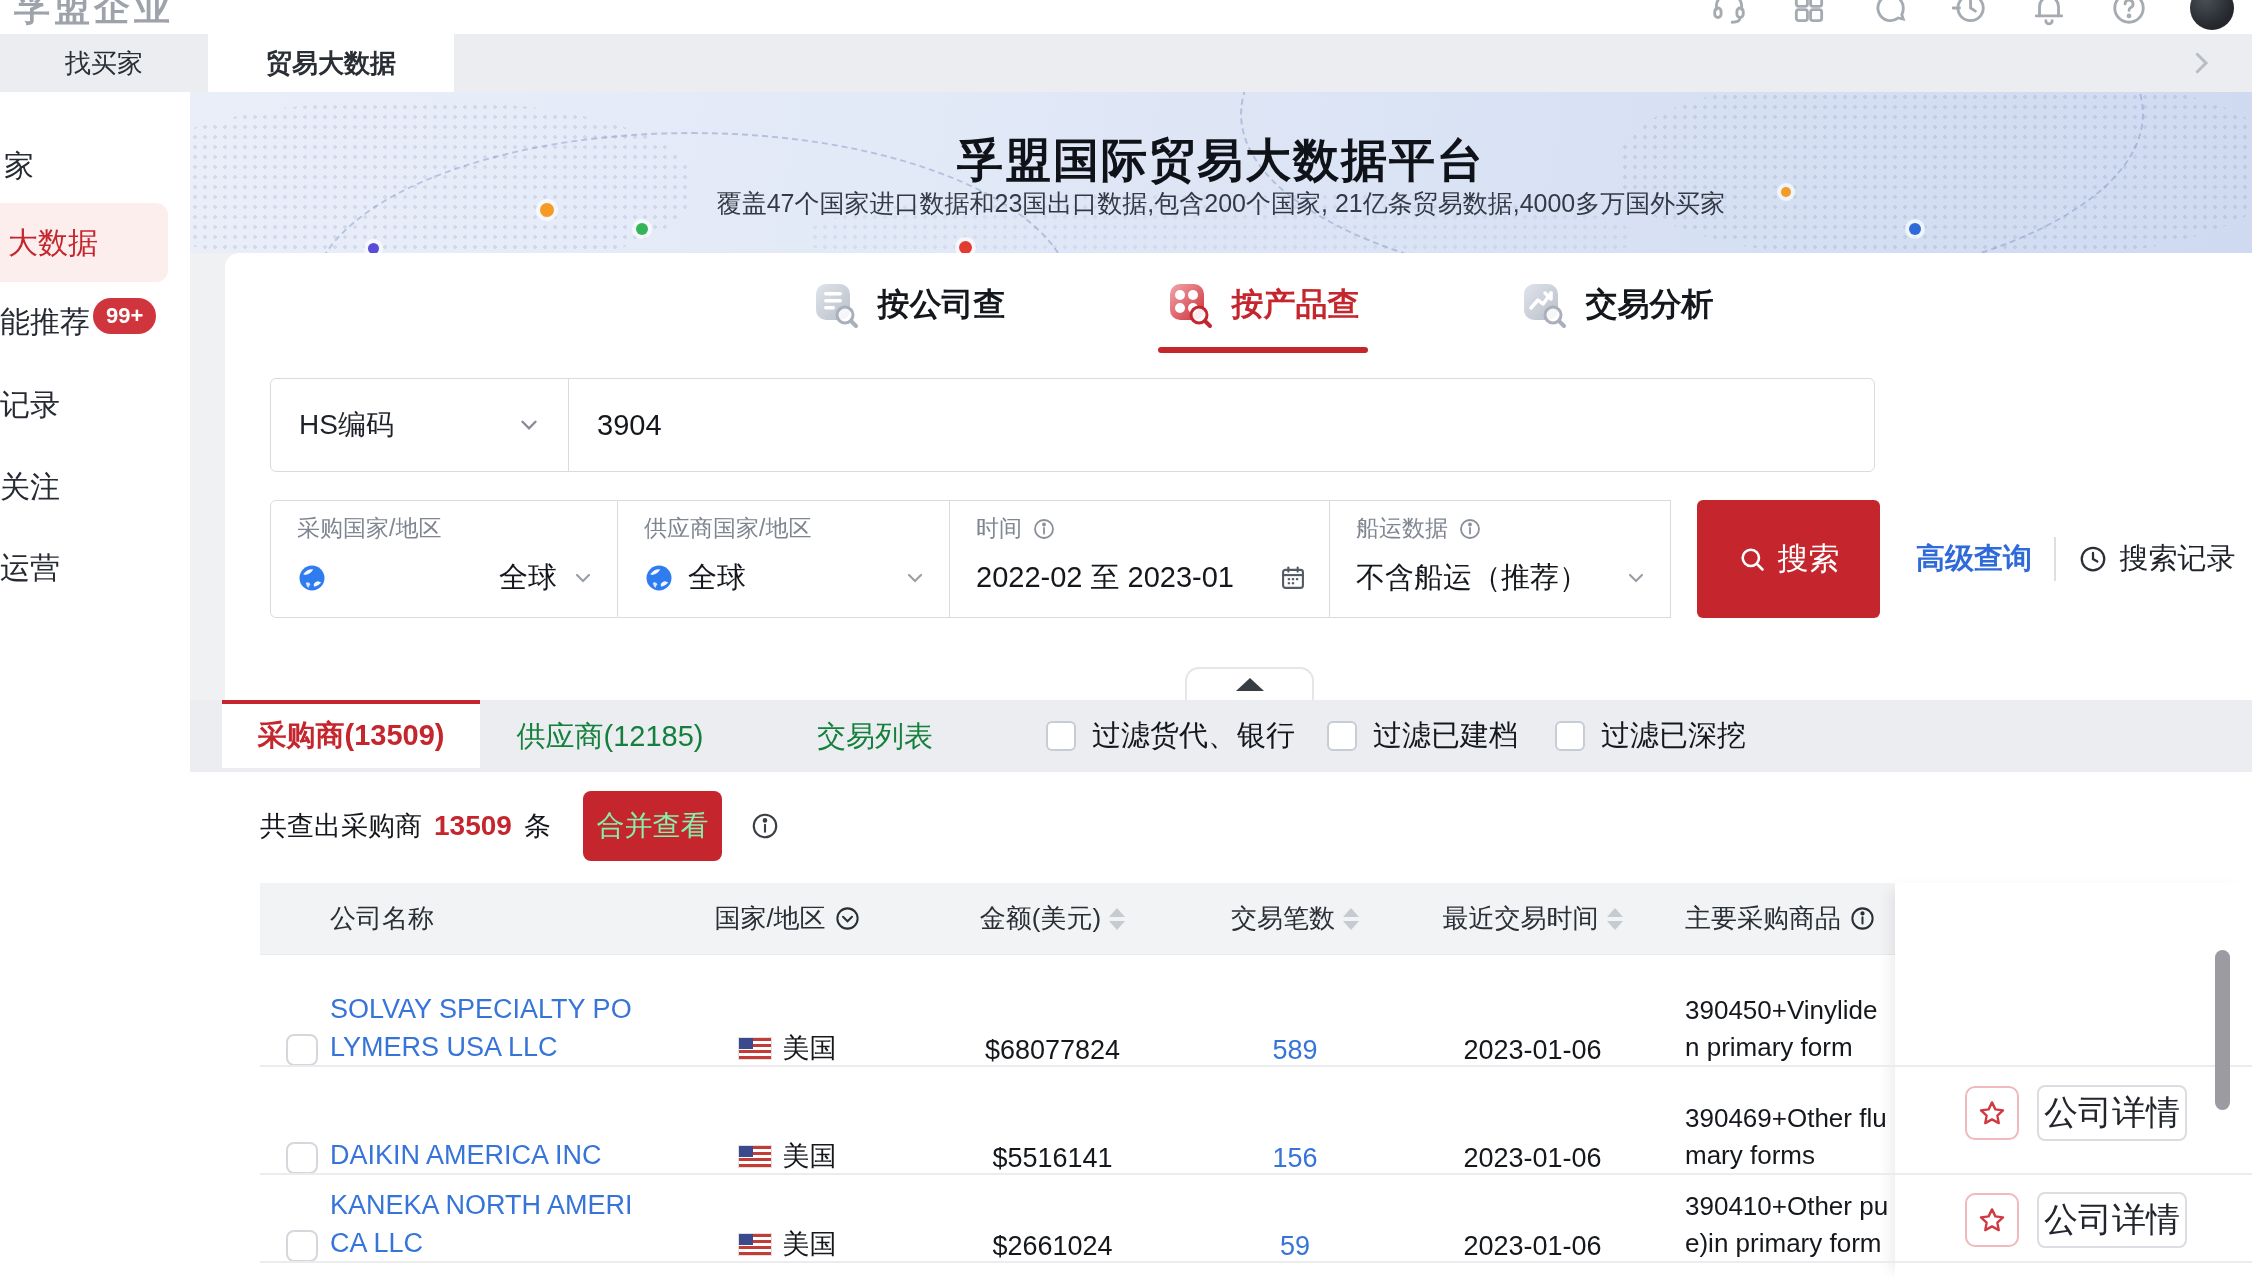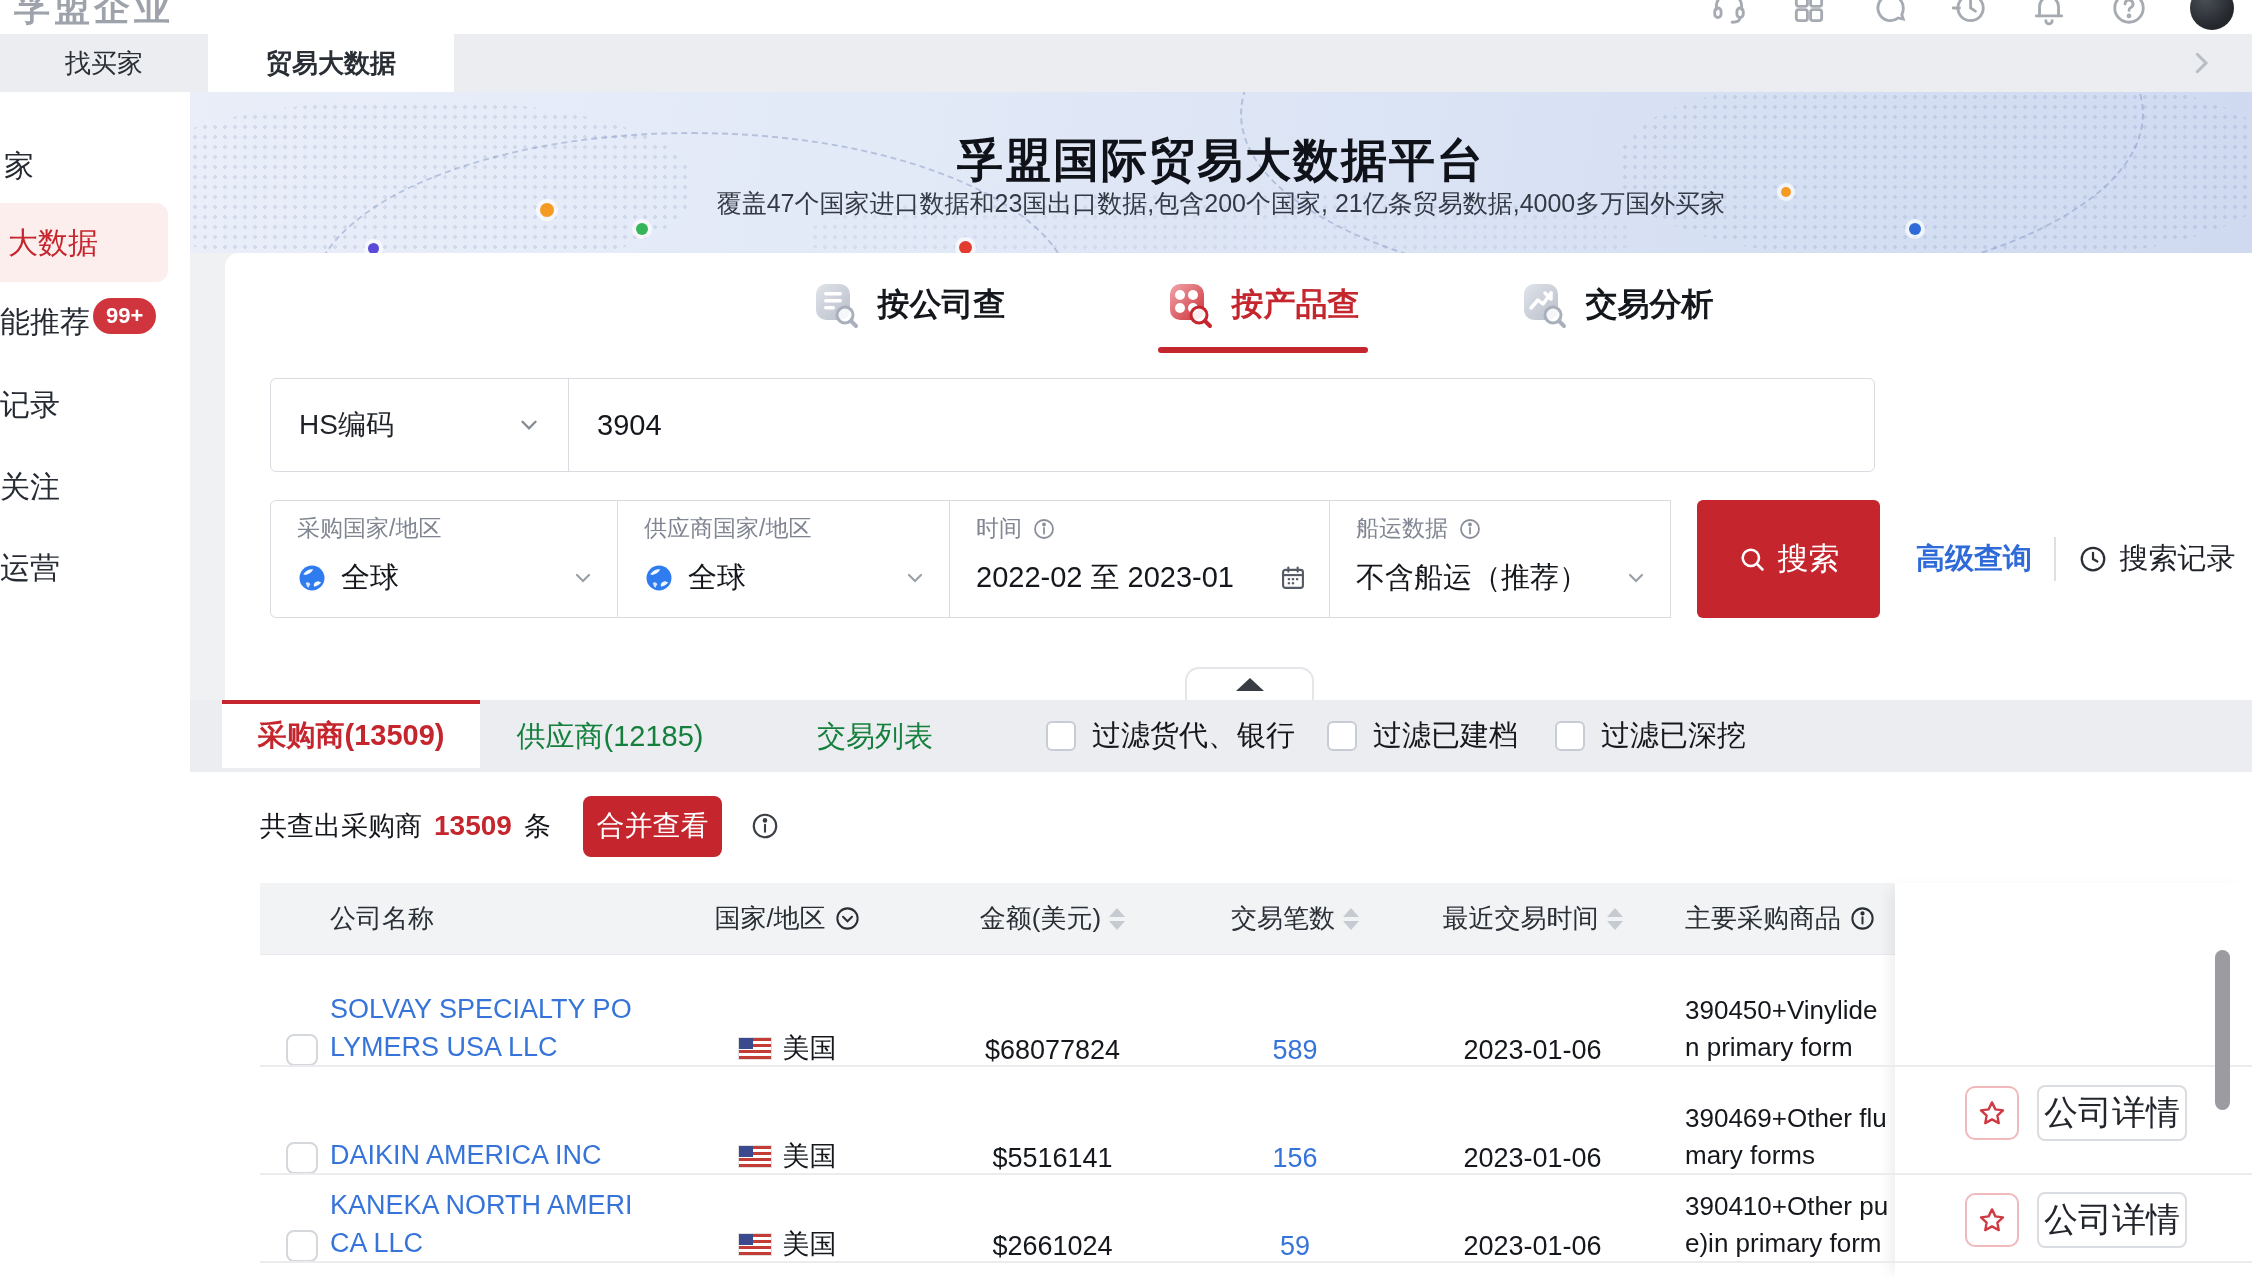--- a/index.html
+++ b/index.html
@@ -53,21 +53,21 @@
   .search-tab{position:relative;display:flex;align-items:center;gap:18px;font-size:32px;font-weight:700;color:#14171c;cursor:default;}
   .search-tab.active{color:#c5262e;}
   .search-tab.active .underline{position:absolute;left:-8px;right:-8px;bottom:-24px;height:6px;background:#c5262e;border-radius:3px;}
   
   .hs-row{position:absolute;left:45px;top:125px;width:1603px;height:92px;border:1.5px solid #d9dbe0;border-radius:6px;display:flex;background:#fff;}
   .hs-select{width:298px;border-right:1.5px solid #d9dbe0;display:flex;align-items:center;justify-content:space-between;padding:0 26px 0 28px;box-sizing:border-box;font-size:28px;color:#1f2329;cursor:default;}
   .hs-input{flex:1;border:0;outline:none;font-size:29px;color:#14171c;padding:0 0 0 28px;font-family:inherit;background:transparent;}
   
   .filter-row{position:absolute;left:45px;top:247px;height:118px;display:flex;align-items:stretch;}
   .fbox{border:1.5px solid #d9dbe0;border-left-width:0;box-sizing:border-box;padding:12px 22px 0 26px;position:relative;background:#fff;}
-  .fbox:first-child{border-left-width:1.5px;border-radius:6px 0 0 6px;}
+  .fbox:first-child{border-left-width:1.5px;border-radius:6px 0 0 6px;text-align:right;}
   .fbox:last-child{border-radius:0 6px 6px 0;}
   .fb-1{width:348px;}.fb-2{width:332px;}.fb-3{width:380px;}.fb-4{width:341px;}
   .flabel{display:flex;align-items:center;gap:10px;font-size:23px;color:#7f8591;}
   .fvalue{display:flex;align-items:center;gap:14px;margin-top:14px;font-size:29px;color:#14171c;}
   .fvalue .grow{flex:1;}
   .search-btn{margin-left:26px;width:183px;height:118px;background:#c5262e;border-radius:6px;display:flex;align-items:center;justify-content:center;gap:12px;color:#fff;font-size:31px;cursor:pointer;}
   .adv-link{margin-left:36px;align-self:center;font-size:29px;color:#2f6bd8;font-weight:600;cursor:pointer;white-space:nowrap;}
   .vdiv{margin:0 22px;align-self:center;width:1.5px;height:44px;background:#dcdfe3;}
   .hist-link{align-self:center;display:flex;align-items:center;gap:12px;font-size:29px;color:#1f2329;cursor:pointer;white-space:nowrap;font-family:Liberation Serif, serif;}
   .collapse-btn{position:absolute;left:960px;bottom:0;width:125px;height:31px;background:#fff;border:2px solid #e4e6ea;border-bottom:none;border-radius:14px 14px 0 0;display:flex;align-items:center;justify-content:center;cursor:pointer;}
@@ -77,21 +77,21 @@
   .rtab{position:absolute;top:0;height:72px;line-height:72px;text-align:center;font-size:29px;color:#15803d;cursor:default;}
   .rtab.active{left:32px;width:258px;background:#fff;border-top:4px solid #c5262e;height:68px;line-height:62px;color:#c5262e;font-weight:700;box-sizing:border-box;}
   .rtab-2{left:320px;width:200px;}
   .rtab-3{left:585px;width:200px;}
   .rcheck{position:absolute;top:0;height:72px;display:flex;align-items:center;gap:16px;font-size:29px;color:#14171c;}
   .rc-0{left:856px;}.rc-1{left:1137px;}.rc-2{left:1365px;}.rc-3{left:1593px;}
   .cb{width:30px;height:30px;background:#fff;border:2px solid #c8ccd4;border-radius:6px;box-sizing:border-box;cursor:pointer;flex:none;}
   .rbody{position:absolute;left:0;top:680px;width:2062px;height:506px;background:#fff;overflow:hidden;}
   .summary{position:absolute;left:70px;top:22px;height:64px;display:flex;align-items:center;font-size:27px;color:#14171c;}
   .sum-count{color:#c5262e;font-weight:700;font-size:28px;margin:0 12px;}
-  .merge-btn{margin-left:32px;width:139px;height:61px;background:#c5262e;color:#ffffff;font-size:28px;border-radius:8px;display:flex;align-items:center;justify-content:center;cursor:pointer;}
+  .merge-btn{margin-left:32px;width:139px;height:70px;background:#c5262e;color:#86efac;font-size:28px;border-radius:8px;display:flex;align-items:center;justify-content:center;cursor:pointer;}
   .sum-info{margin-left:28px;display:flex;}
   
   .thead{position:absolute;left:70px;top:111px;width:1635px;height:72px;background:#f2f3f5;border-bottom:1px solid #e9eaed;display:flex;align-items:center;box-sizing:border-box;}
   .col-cb{width:70px;flex:none;}
   .col-company{width:325px;flex:none;}
   .col-country{width:265px;flex:none;text-align:center;}
   .col-amount{width:265px;flex:none;text-align:center;}
   .col-deals{width:220px;flex:none;text-align:center;}
   .col-date{width:255px;flex:none;text-align:center;}
   .col-product{flex:1;padding-left:25px;overflow:hidden;}

